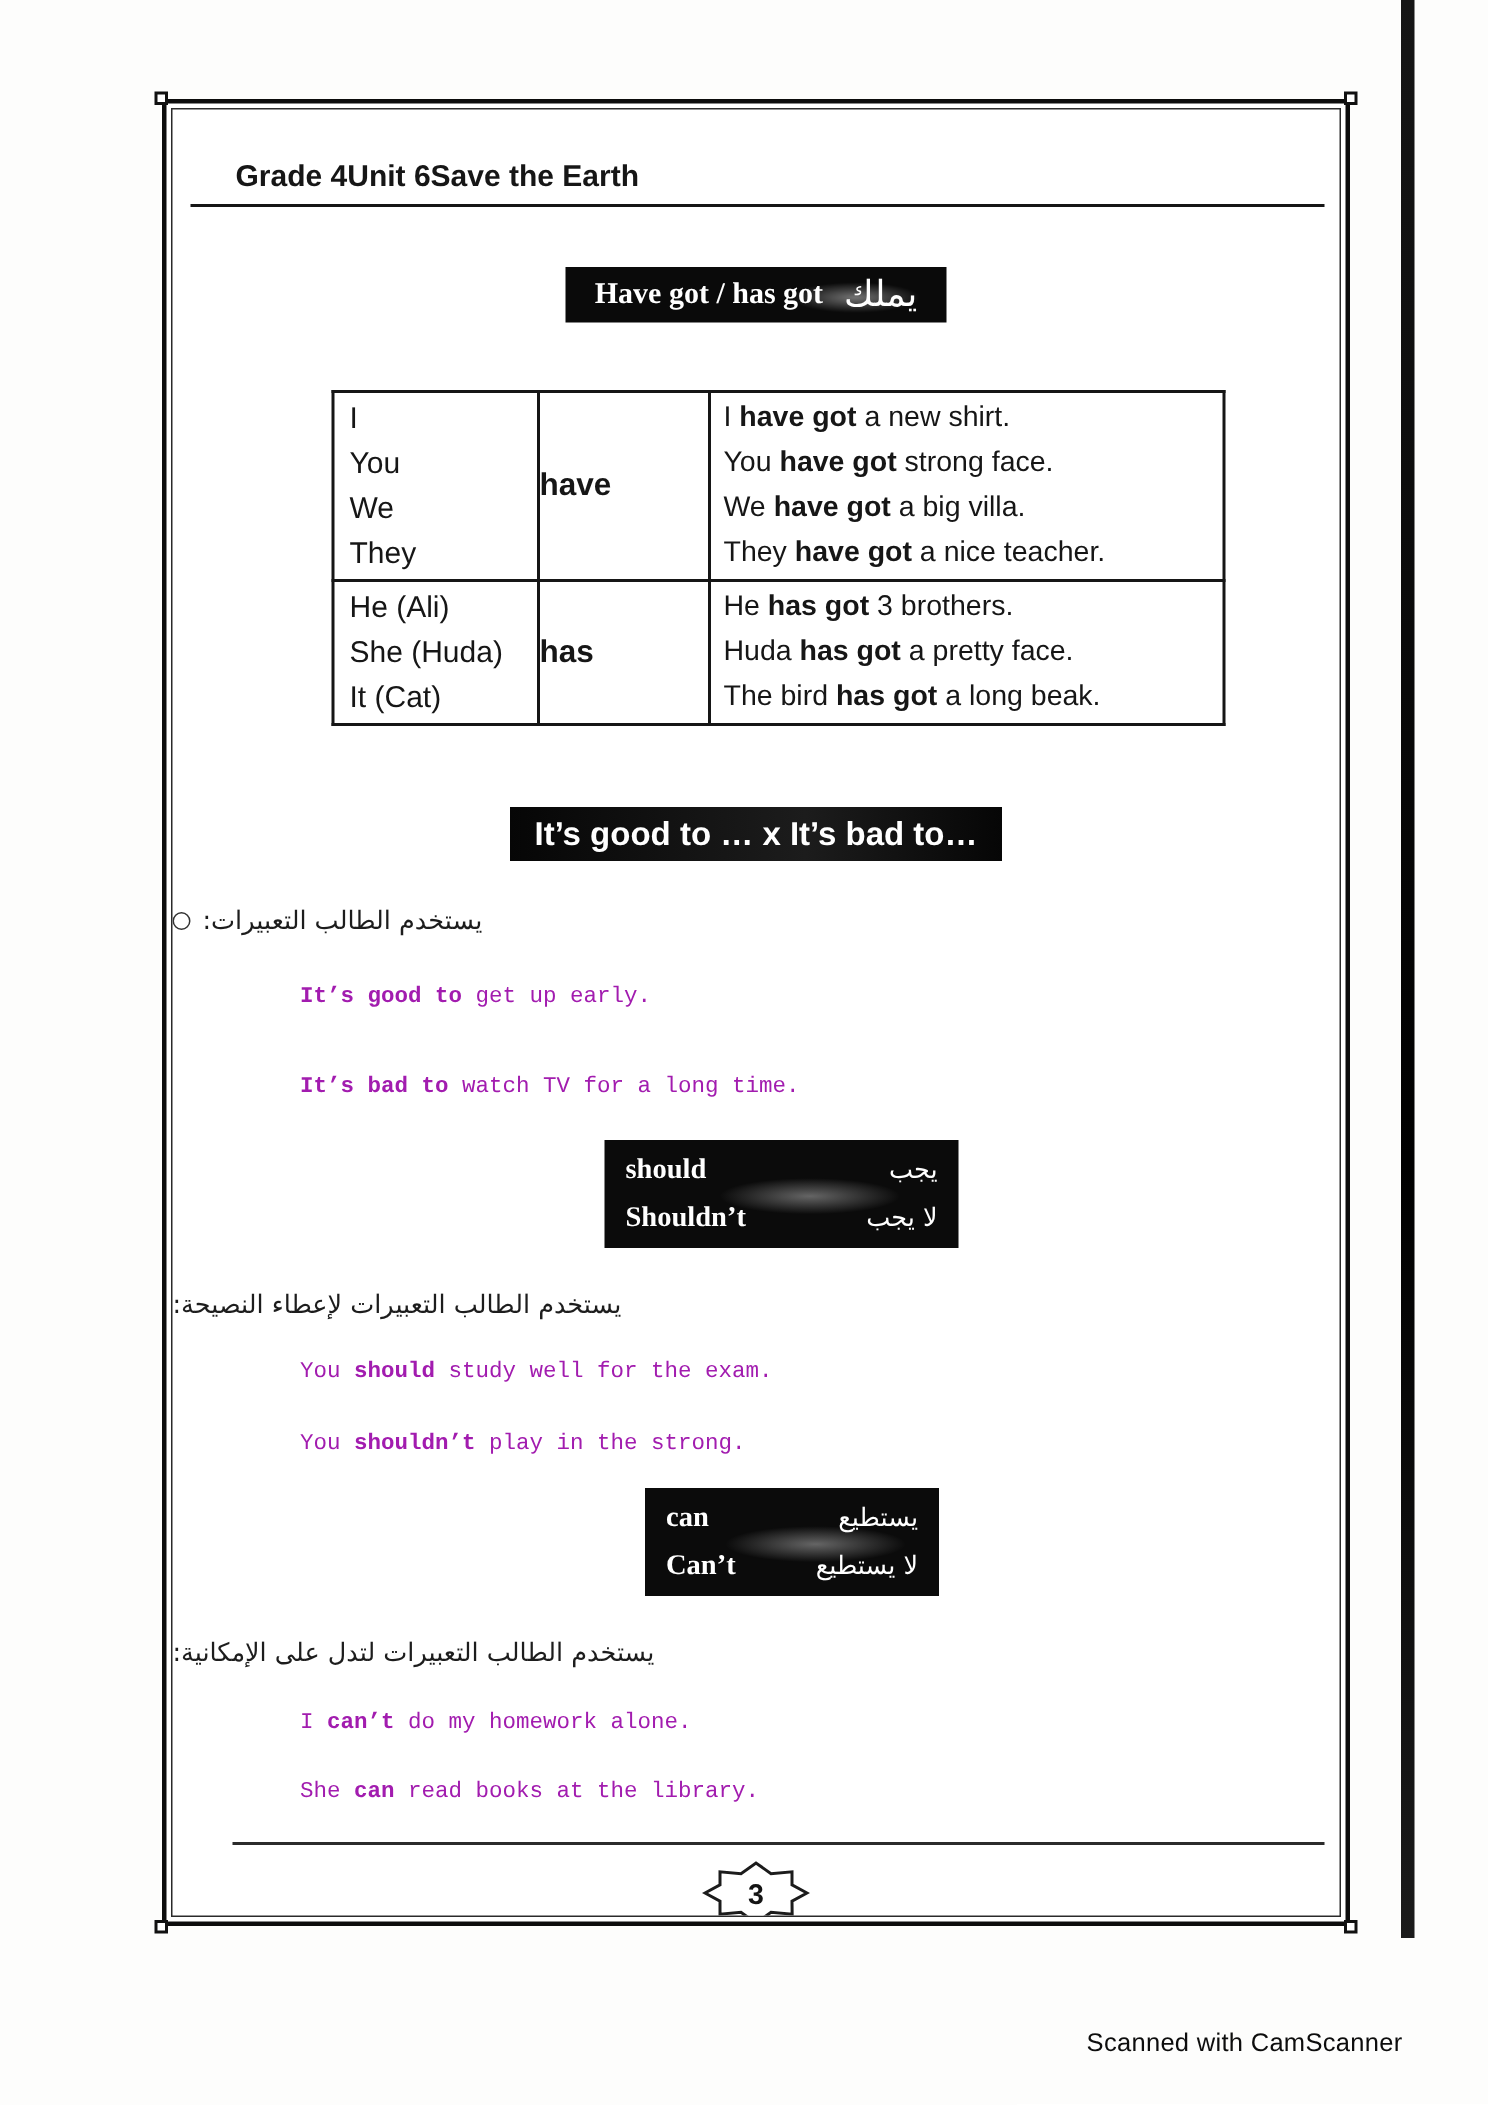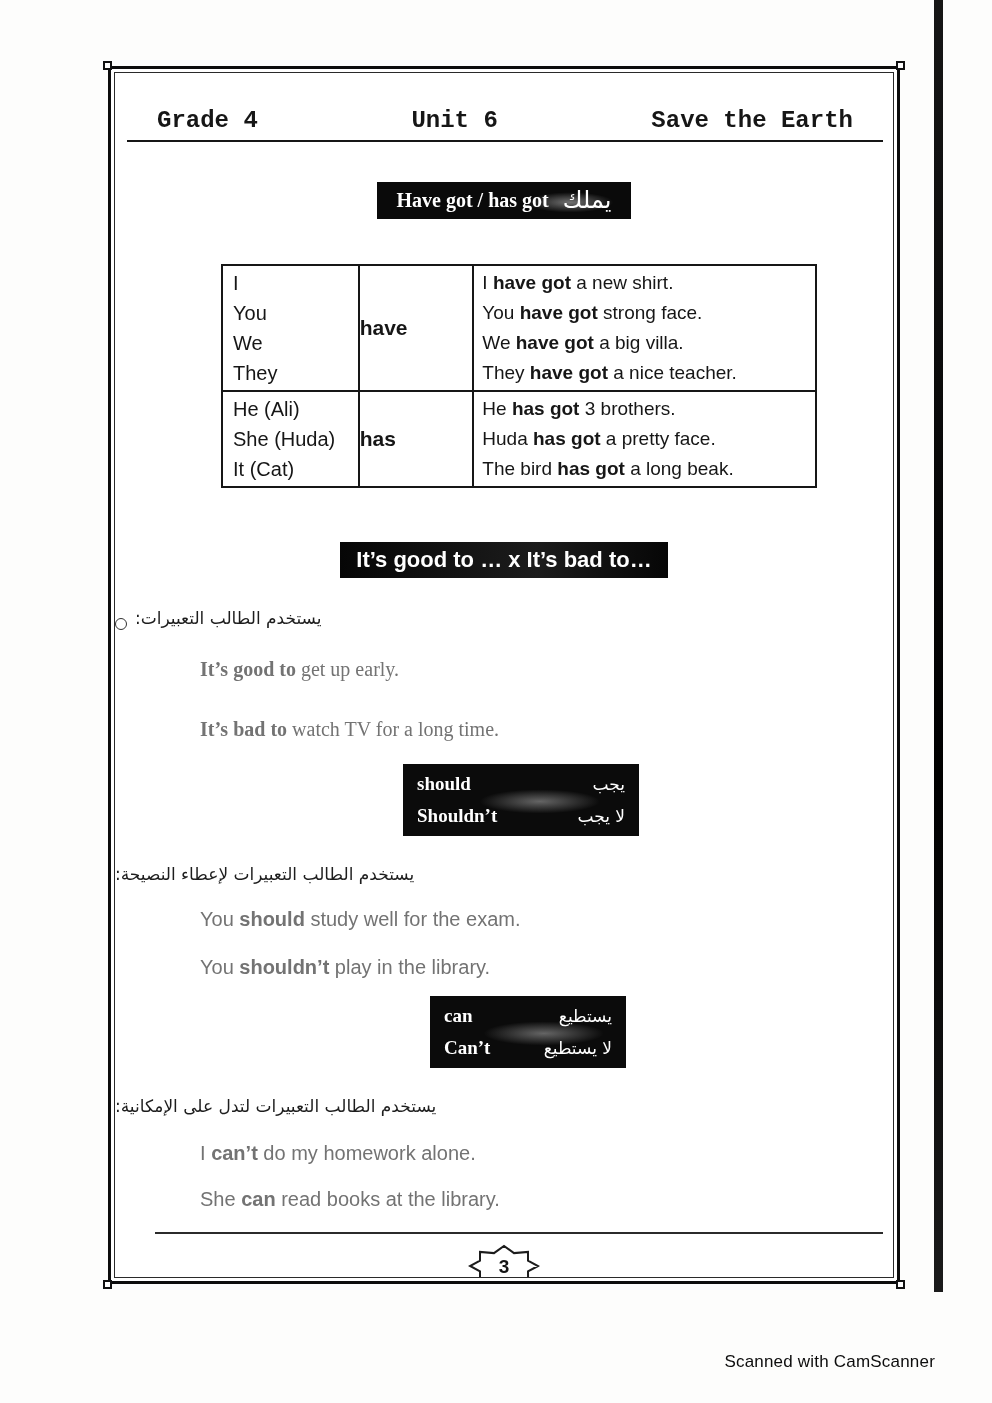--- a/index.html
+++ b/index.html
@@ -17,22 +17,22 @@
   .doc-frame {
     position:absolute; left:108px; top:66px; width:792px; height:1218px;
     border:3px solid #0c0c0c; background:#fff;
   }
   .doc-inner { position:absolute; inset:3px; border:1px solid #2a2a2a; overflow:hidden; }
   .corner { position:absolute; width:9px; height:9px; border:2px solid #111; background:#fff; z-index:3; }
   .c-tl{ top:-8px; left:-8px } .c-tr{ top:-8px; right:-8px }
   .c-bl{ bottom:-8px; left:-8px } .c-br{ bottom:-8px; right:-8px }
 
   .doc-header {
-    display:flex; justify-content:space-between; align-items:flex-end;
-    padding:34px 40px 0 42px; font-size:24px; font-weight:bold; color:#161616;font-family:Liberation Mono, monospace;
+    display:flex; justify-content:flex-start; align-items:flex-end;
+    padding:34px 40px 0 42px; font-size:20px; font-weight:bold; color:#161616;
   }
   .header-rule { border-top:2px solid #161616; margin:6px 10px 0 12px; }
 
   .serif { font-family:"Liberation Serif", serif; }
   .arabic { font-family:"DejaVu Sans", sans-serif; direction:rtl; }
 
   
   .banner1 {
     width:fit-content; margin:40px auto 0; padding:6px 20px;
     color:#fff; font-size:20px; line-height:25px;
@@ -56,27 +56,27 @@
   .banner2 {
     width:fit-content; margin:54px auto 0; padding:5px 16px;
     background:linear-gradient(90deg,#060606,#1c1c1c 60%,#060606);
     color:#fff; font-weight:bold; font-size:22px; line-height:26px;
   }
 
   .arabic-line {
     text-align:right; padding-right:44px; font-size:17px; line-height:24px; color:#1d1d1d;
     display:flex; flex-direction:row-reverse; align-items:center; gap:8px;
   }
-  .arabic-line.m1 { margin-top:28px;align-items:flex-end; }
+  .arabic-line.m1 { margin-top:28px; }
   .circle-bullet {
     width:12px; height:12px; border:1.6px solid #333; border-radius:50%;
     display:inline-block; flex:none;
   }
 
-  .sentence { padding-left:85px; font-size:20px; line-height:26px; color:#737373; }
+  .sentence { padding-left:85px; font-size:15px; line-height:26px; color:#a21caf;font-family:Liberation Mono, monospace; }
   .sentence b { font-weight:bold; }
 
   .kw-box {
     color:#fff; width:fit-content; min-width:232px; padding:4px 0;
     background: radial-gradient(80px 16px at 58% 52%, rgba(190,190,190,.5), rgba(0,0,0,0) 75%), #0b0b0b;
   }
   .kw-row {
     display:flex; justify-content:space-between; align-items:center;
     padding:3px 14px; line-height:26px;
   }
@@ -173,21 +173,21 @@
           <span class="en">Shouldn’t</span>
           <span class="ar">لا يجب</span>
         </div>
       </div>
 
       <div class="arabic-line arabic" style="margin-top:26px">
         <span>يستخدم الطالب التعبيرات لإعطاء النصيحة:</span>
       </div>
 
       <p class="sentence" style="margin-top:20px"><span>You </span><b>should</b><span> study well for the exam.</span></p>
-      <p class="sentence" style="margin-top:22px"><span>You </span><b>shouldn’t</b><span> play in the library.</span></p>
+      <p class="sentence" style="margin-top:22px"><span>You </span><b>shouldn’t</b><span> play in the strong.</span></p>
 
       <div class="kw-box box-can">
         <div class="kw-row">
           <span class="en">can</span>
           <span class="ar">يستطيع</span>
         </div>
         <div class="kw-row">
           <span class="en">Can’t</span>
           <span class="ar">لا يستطيع</span>
         </div>

